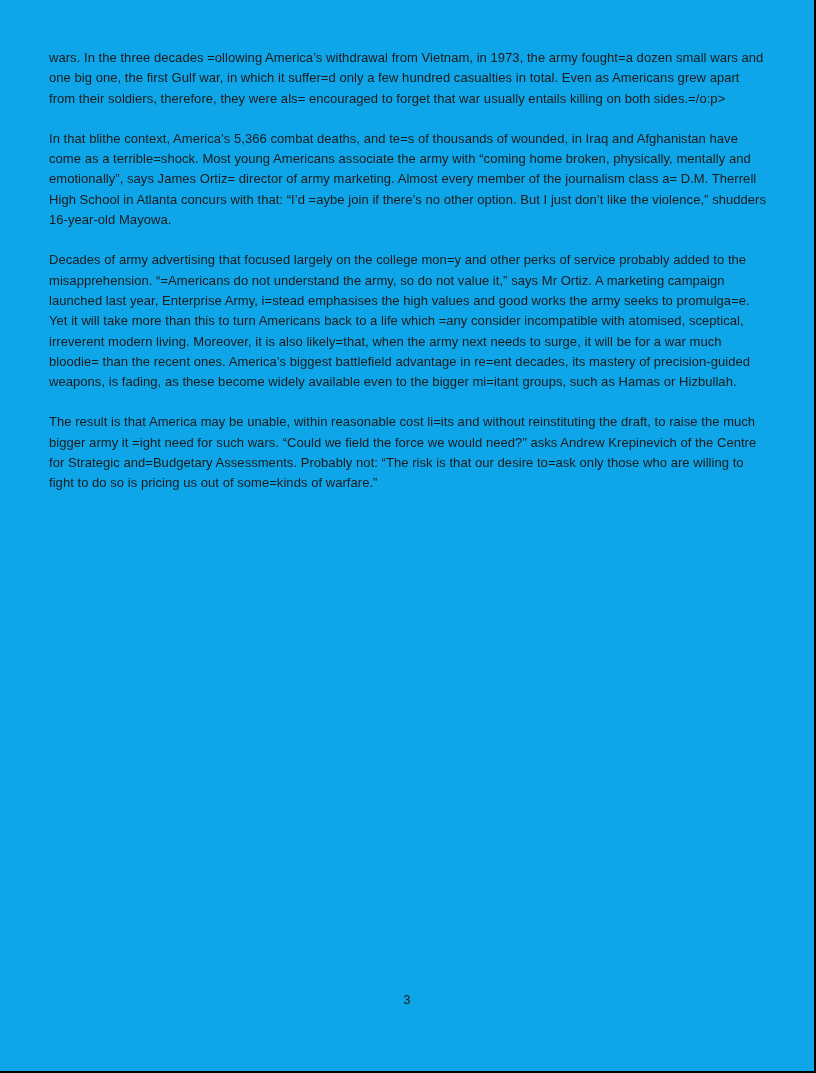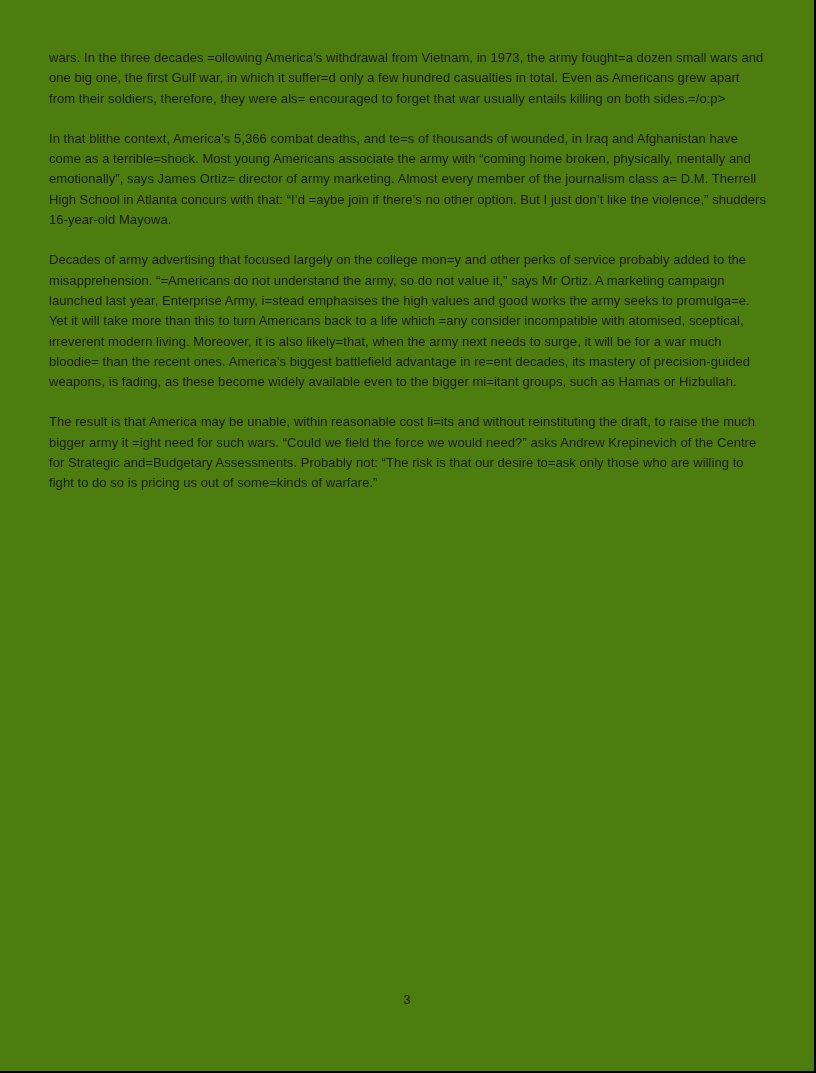--- a/index.html
+++ b/index.html
@@ -4,21 +4,21 @@
 <style>
   html, body {
     margin: 0;
     padding: 0;
     background: #ffffff;
   }
   .page {
     position: relative;
     width: 816px;
     height: 1073px;
-    background: #4d7c0f;
+    background: #0ea5e9;
     box-sizing: border-box;
     border-right: 2px solid #000000;
     border-bottom: 2px solid #000000;
     font-family: "Liberation Sans", sans-serif;
     color: #1a1a1a;
     overflow: hidden;
   }
   .text-block {
     position: absolute;
     top: 48px;

